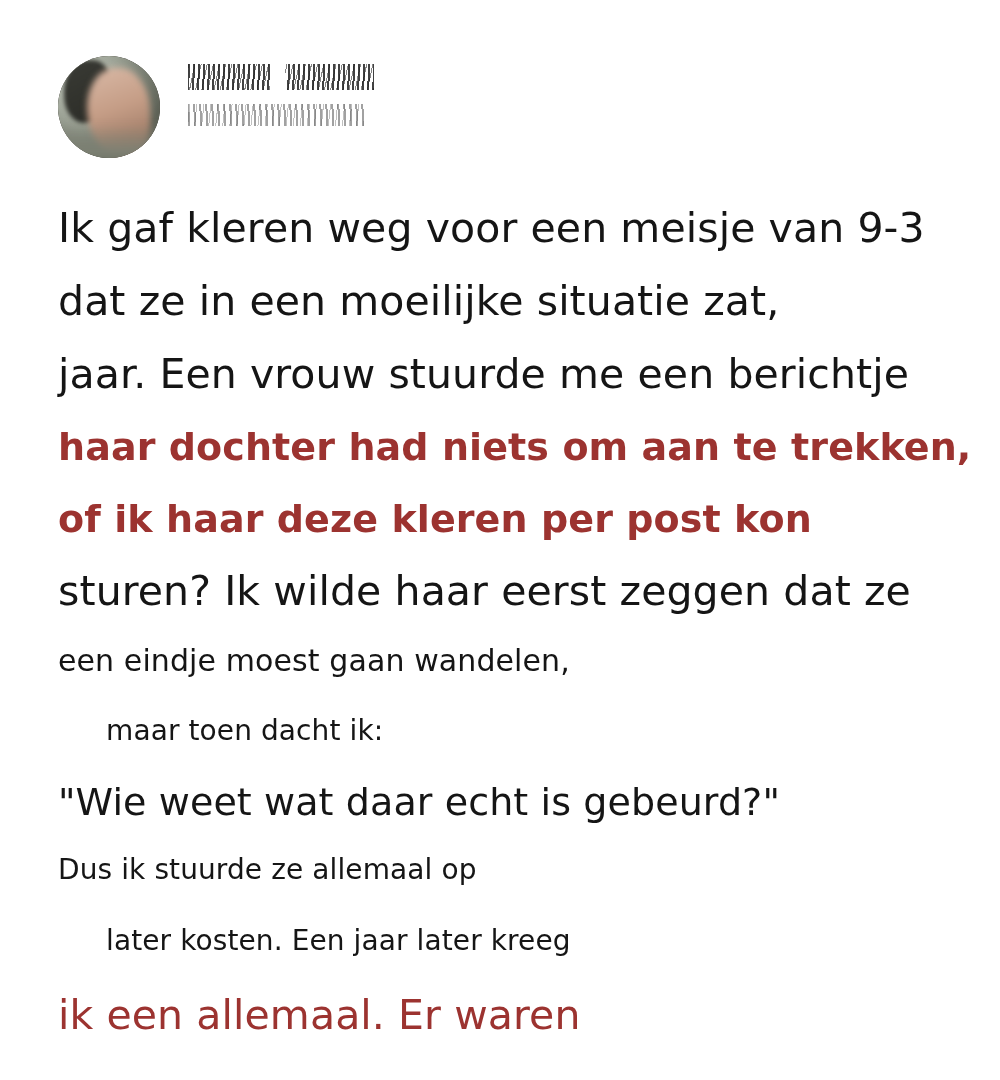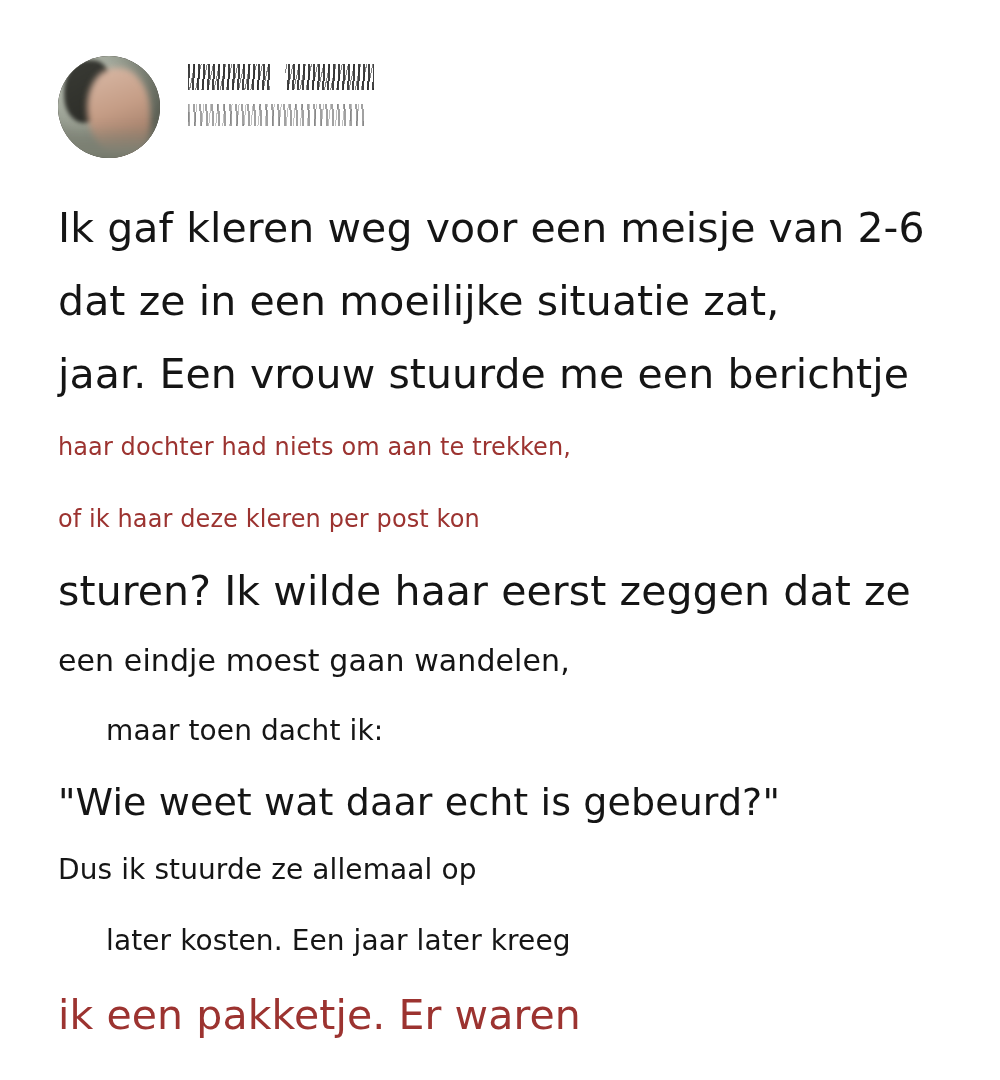--- a/index.html
+++ b/index.html
@@ -114,24 +114,24 @@
     white-space: nowrap;
     color: #151515;
     letter-spacing: 0.1px;
   }
   .l-black {
     font-size: 41px;
     line-height: 73px;
     font-weight: 400;
   }
   .l-red {
-    font-size: 24px;
+    font-size: 38px;
     line-height: 72px;
     color: #9c3330;
-    font-weight: 400;
+    font-weight: 700;
   }
   .l-small {
     font-size: 30px;
     line-height: 66px;
     font-weight: 400;
   }
   .l-mid {
     font-size: 28px;
     line-height: 74px;
     font-weight: 400;
@@ -178,27 +178,27 @@
       <div class="a2"></div>
       <div class="a4"></div>
     </div>
     <div class="name-block">
       <div class="scribble scribble-line1"></div>
       <div class="scribble scribble-line2"></div>
     </div>
   </div>
 
   <div class="post-body">
-    <div class="line l-black">Ik gaf kleren weg voor een meisje van 2-6</div>
+    <div class="line l-black">Ik gaf kleren weg voor een meisje van 9-3</div>
     <div class="line l-black">dat ze in een moeilijke situatie zat,</div>
     <div class="line l-black">jaar. Een vrouw stuurde me een berichtje</div>
     <div class="line l-red">haar dochter had niets om aan te trekken,</div>
     <div class="line l-red">of ik haar deze kleren per post kon</div>
     <div class="line l-black">sturen? Ik wilde haar eerst zeggen dat ze</div>
     <div class="line l-small">een eindje moest gaan wandelen,</div>
     <div class="line l-mid">maar toen dacht ik:</div>
     <div class="line l-quote">"Wie weet wat daar echt is gebeurd?"</div>
     <div class="line l-plain">Dus ik stuurde ze allemaal op</div>
     <div class="line l-mid">later kosten. Een jaar later kreeg</div>
-    <div class="line l-bigred">ik een pakketje. Er waren</div>
+    <div class="line l-bigred">ik een allemaal. Er waren</div>
   </div>
 
 </div>
 
 </body></html>

